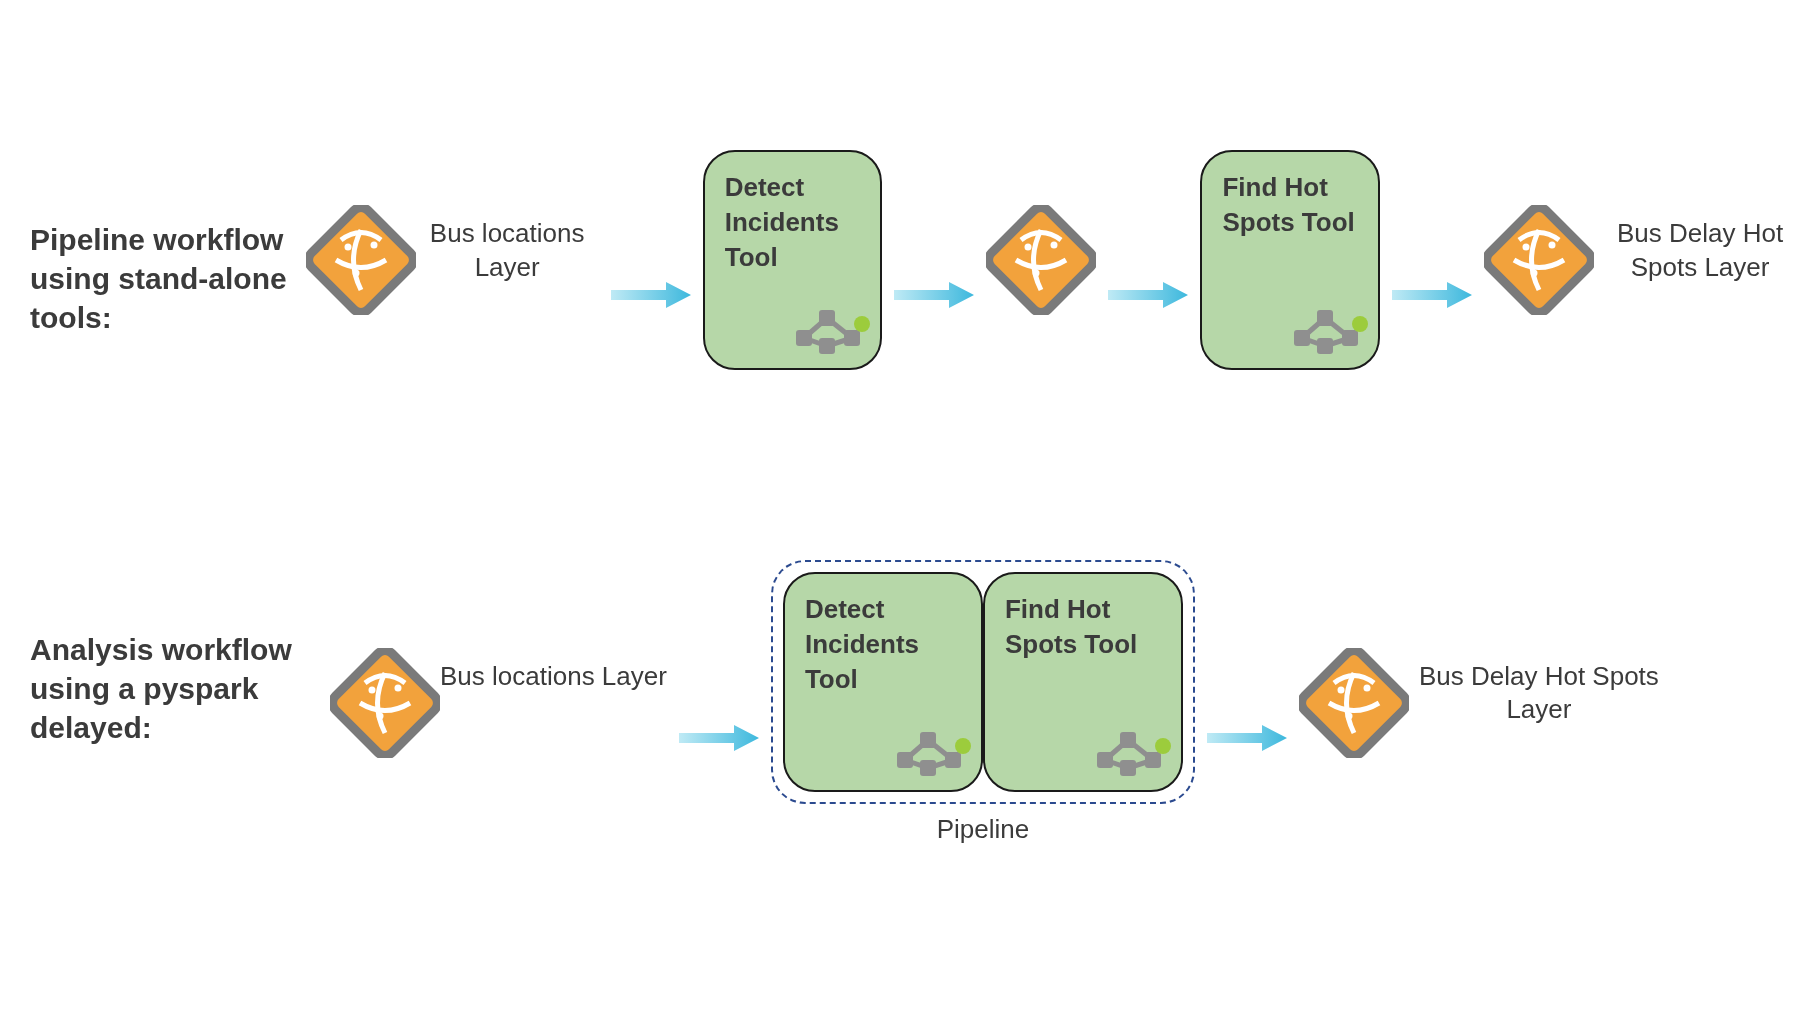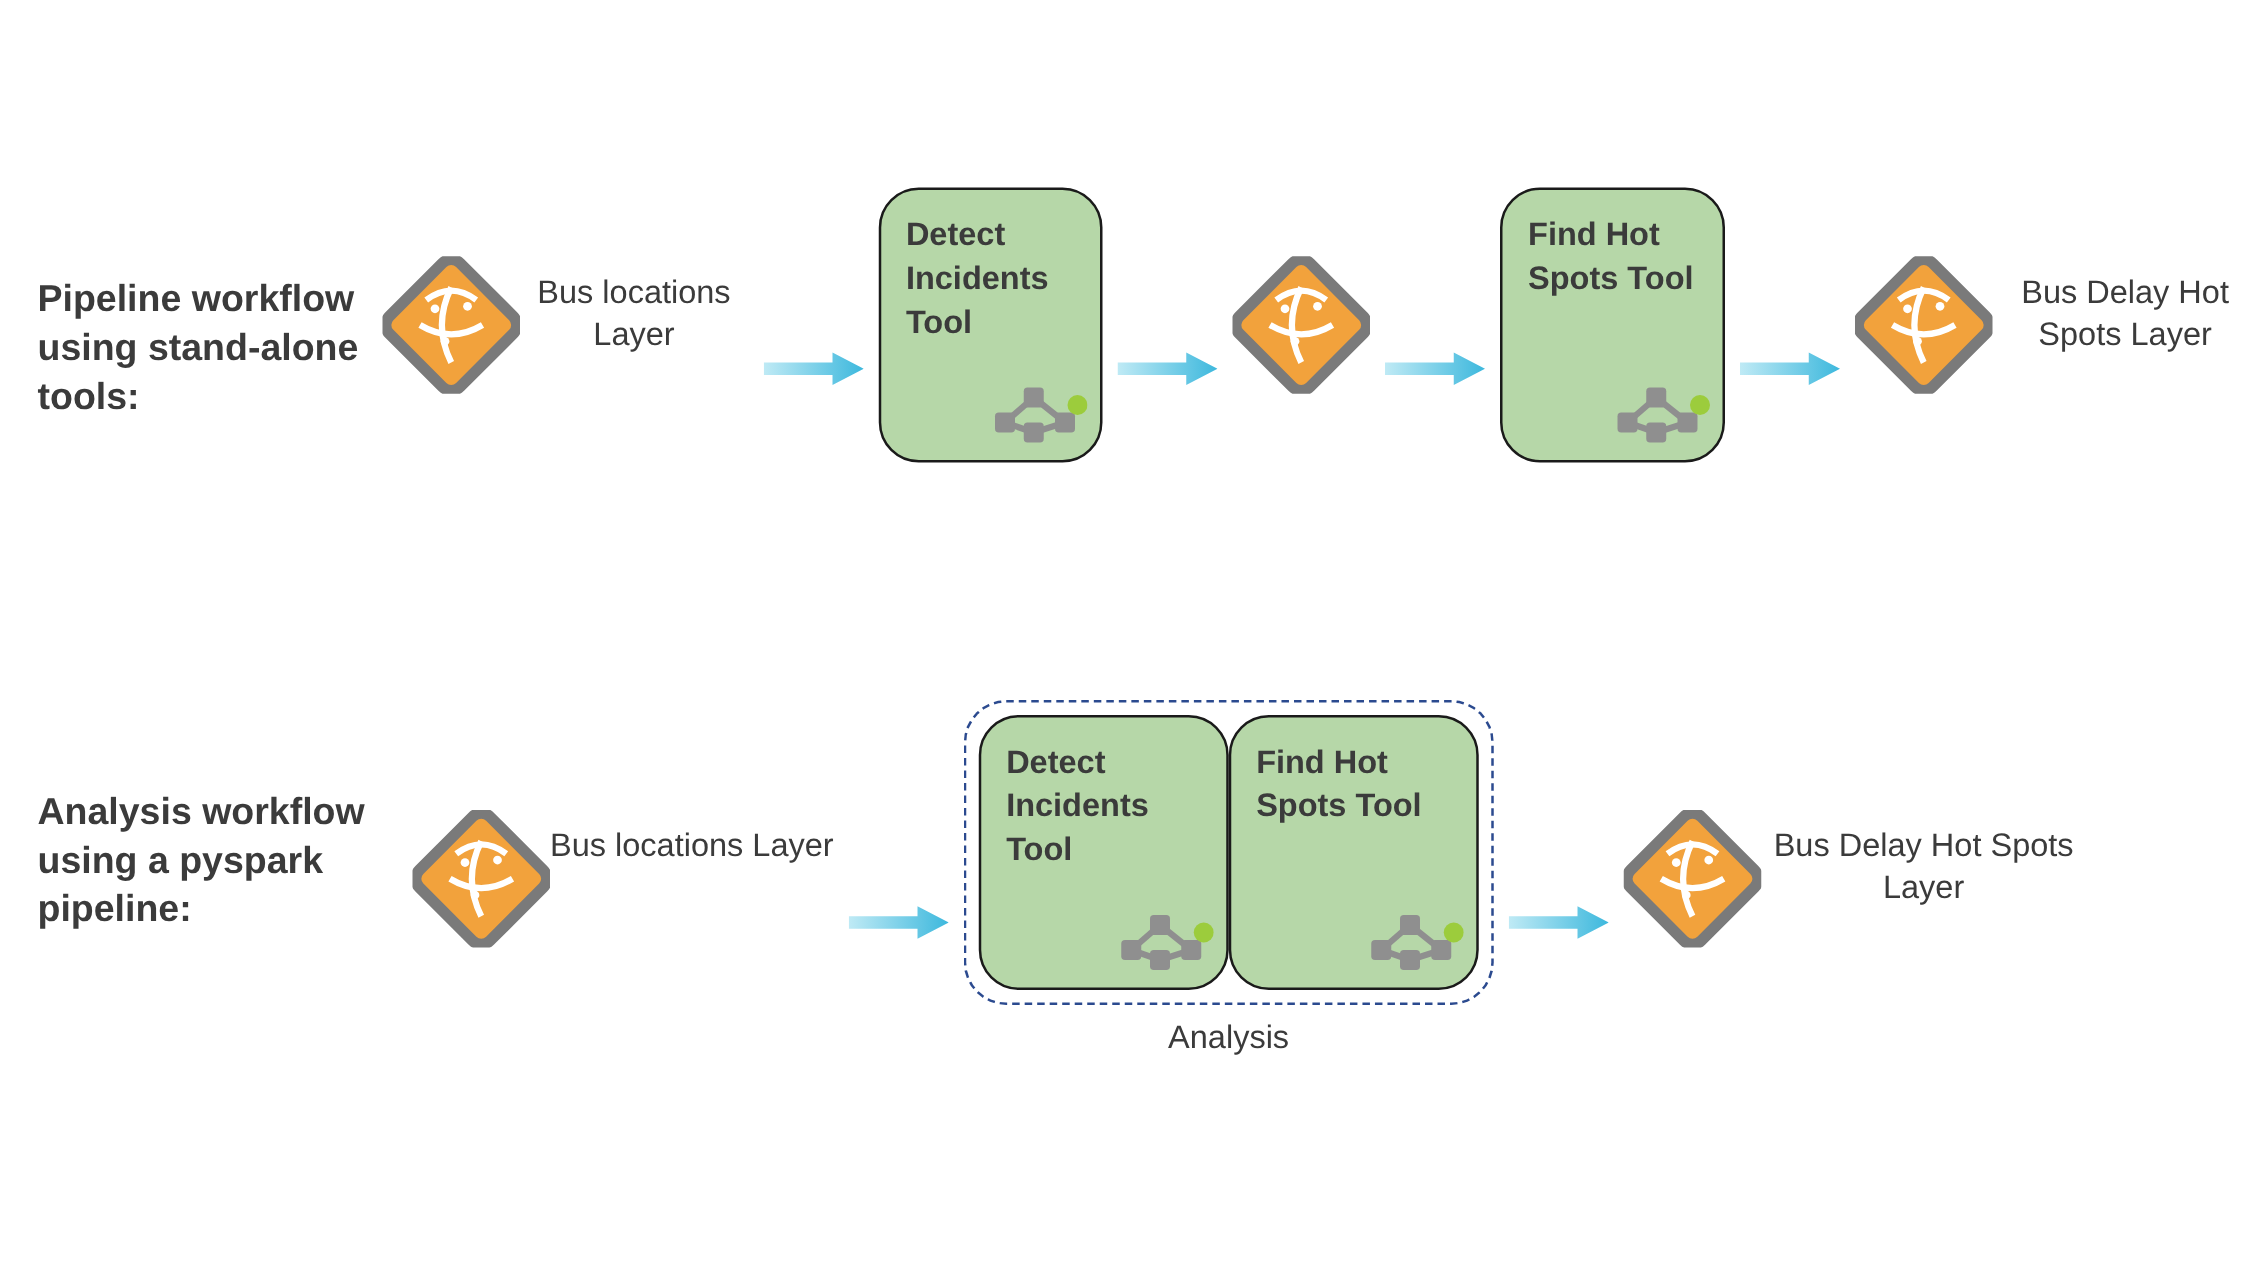--- a/index.html
+++ b/index.html
@@ -223,21 +223,21 @@
             <use href="#layer-diamond"></use>
           </svg>
       </div>
       <div class="caption">Bus Delay Hot Spots Layer</div>
     </div>
 
   </div>
 </div>
 
 <div class="row row2">
-  <div class="rowlabel">Analysis workflow using a pyspark pipeline:</div>
+  <div class="rowlabel">Analysis workflow using a pyspark delayed:</div>
   <div class="flow">
 
     <div class="node">
       <div class="layer-icon">
         <svg width="110" height="110">
             <use href="#layer-diamond"></use>
           </svg>
       </div>
       <div class="caption">Bus locations Layer</div>
     </div>
@@ -260,21 +260,21 @@
         </div>
         <div class="tool">
           <div class="tool-text">Find Hot Spots Tool</div>
           <div class="tool-icon">
             <svg width="78" height="62">
                 <use href="#graph-icon"></use>
               </svg>
           </div>
         </div>
       </div>
-      <div class="pipeline-label">Analysis</div>
+      <div class="pipeline-label">Pipeline</div>
     </div>
 
     <div class="arrow">
       <svg width="80" height="30">
           <use href="#arrow-shape"></use>
         </svg>
     </div>
 
     <div class="node">
       <div class="layer-icon">

